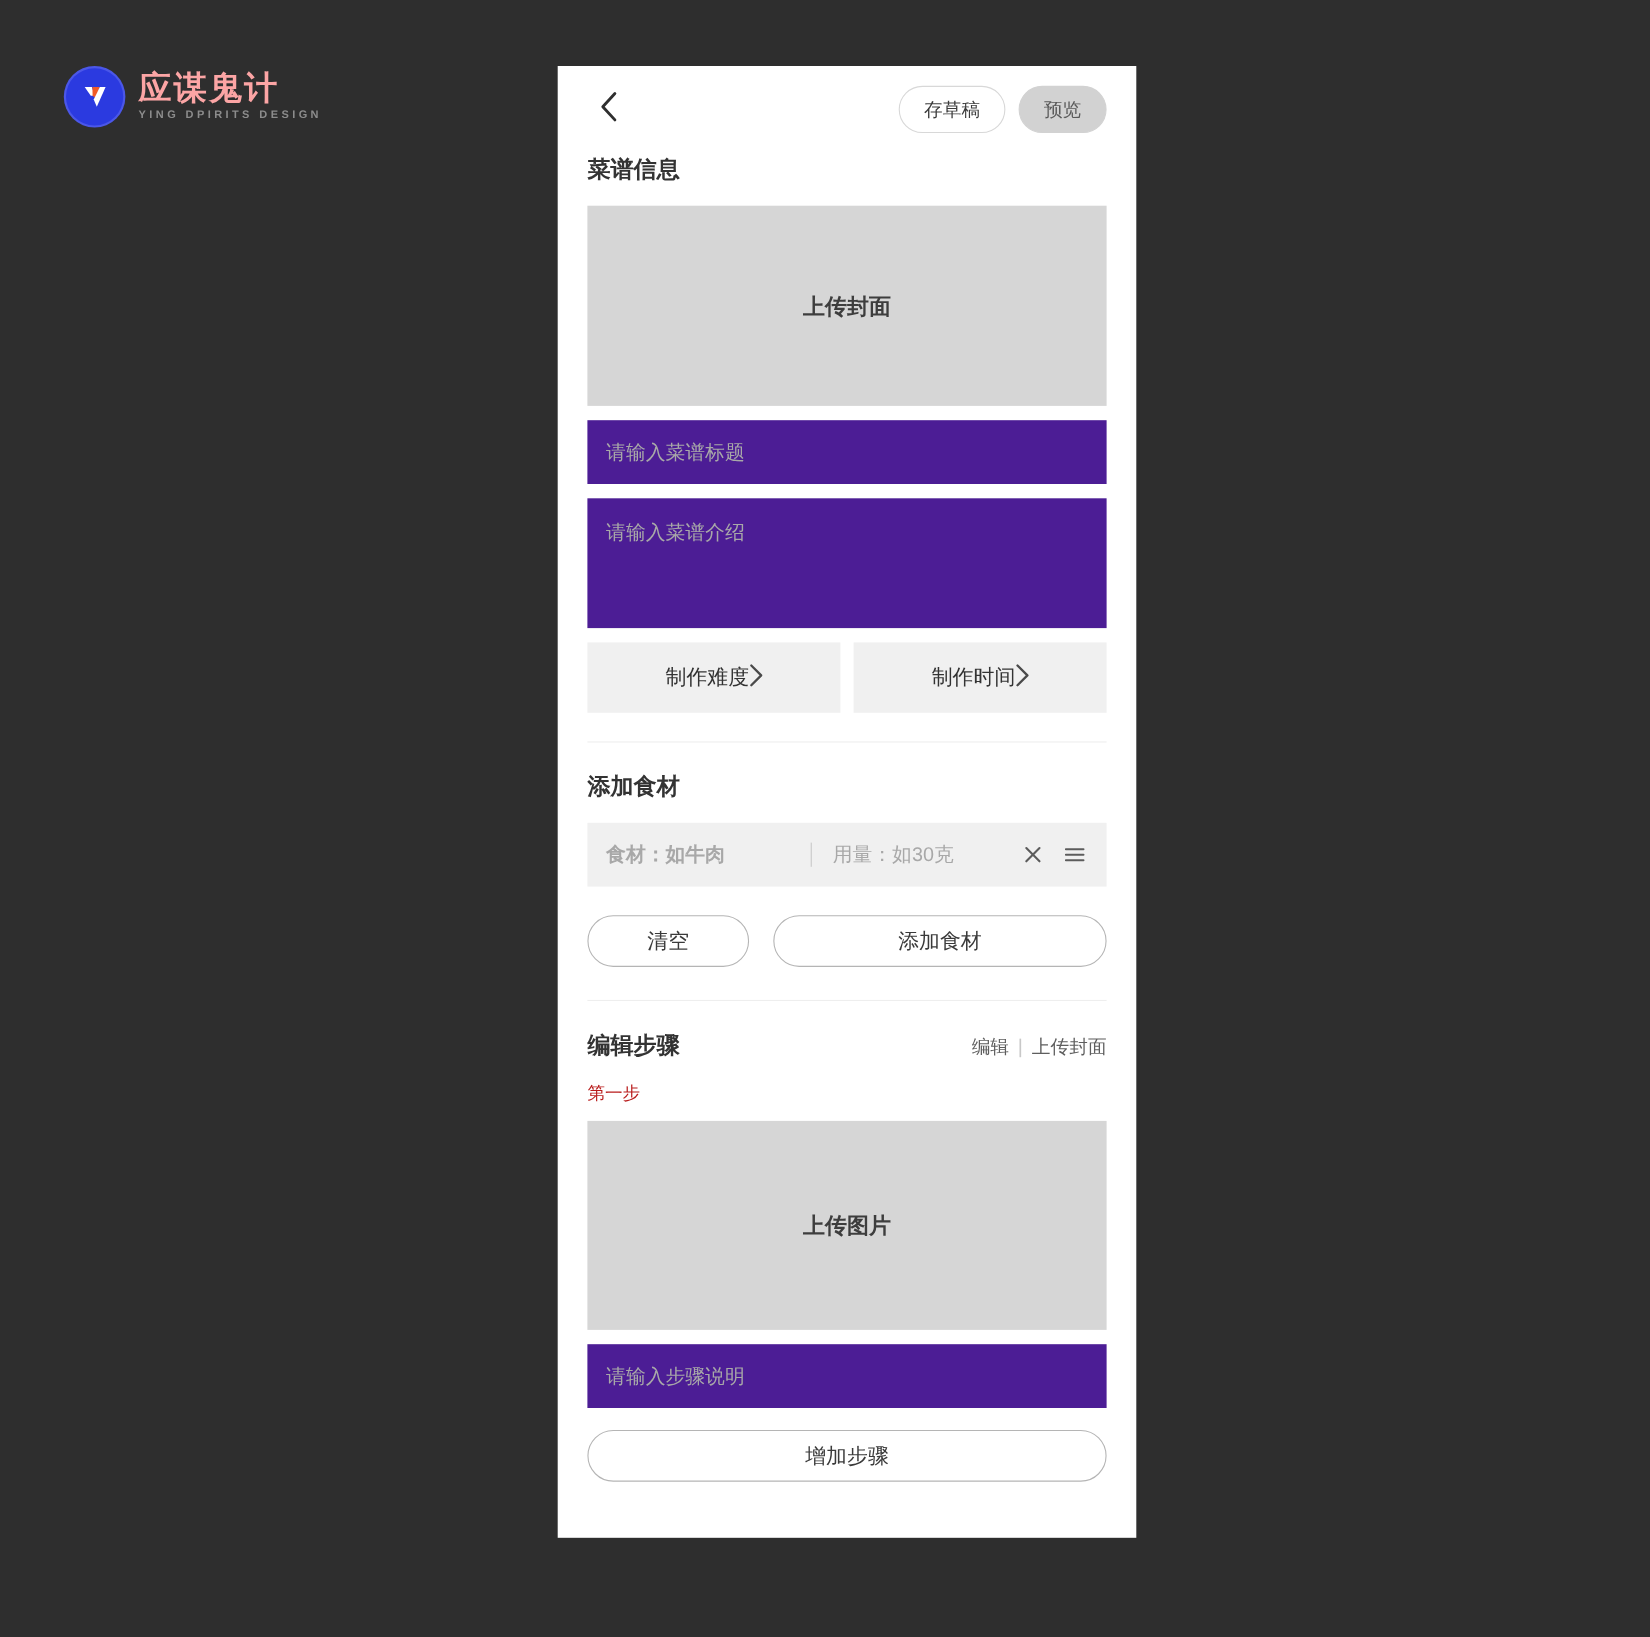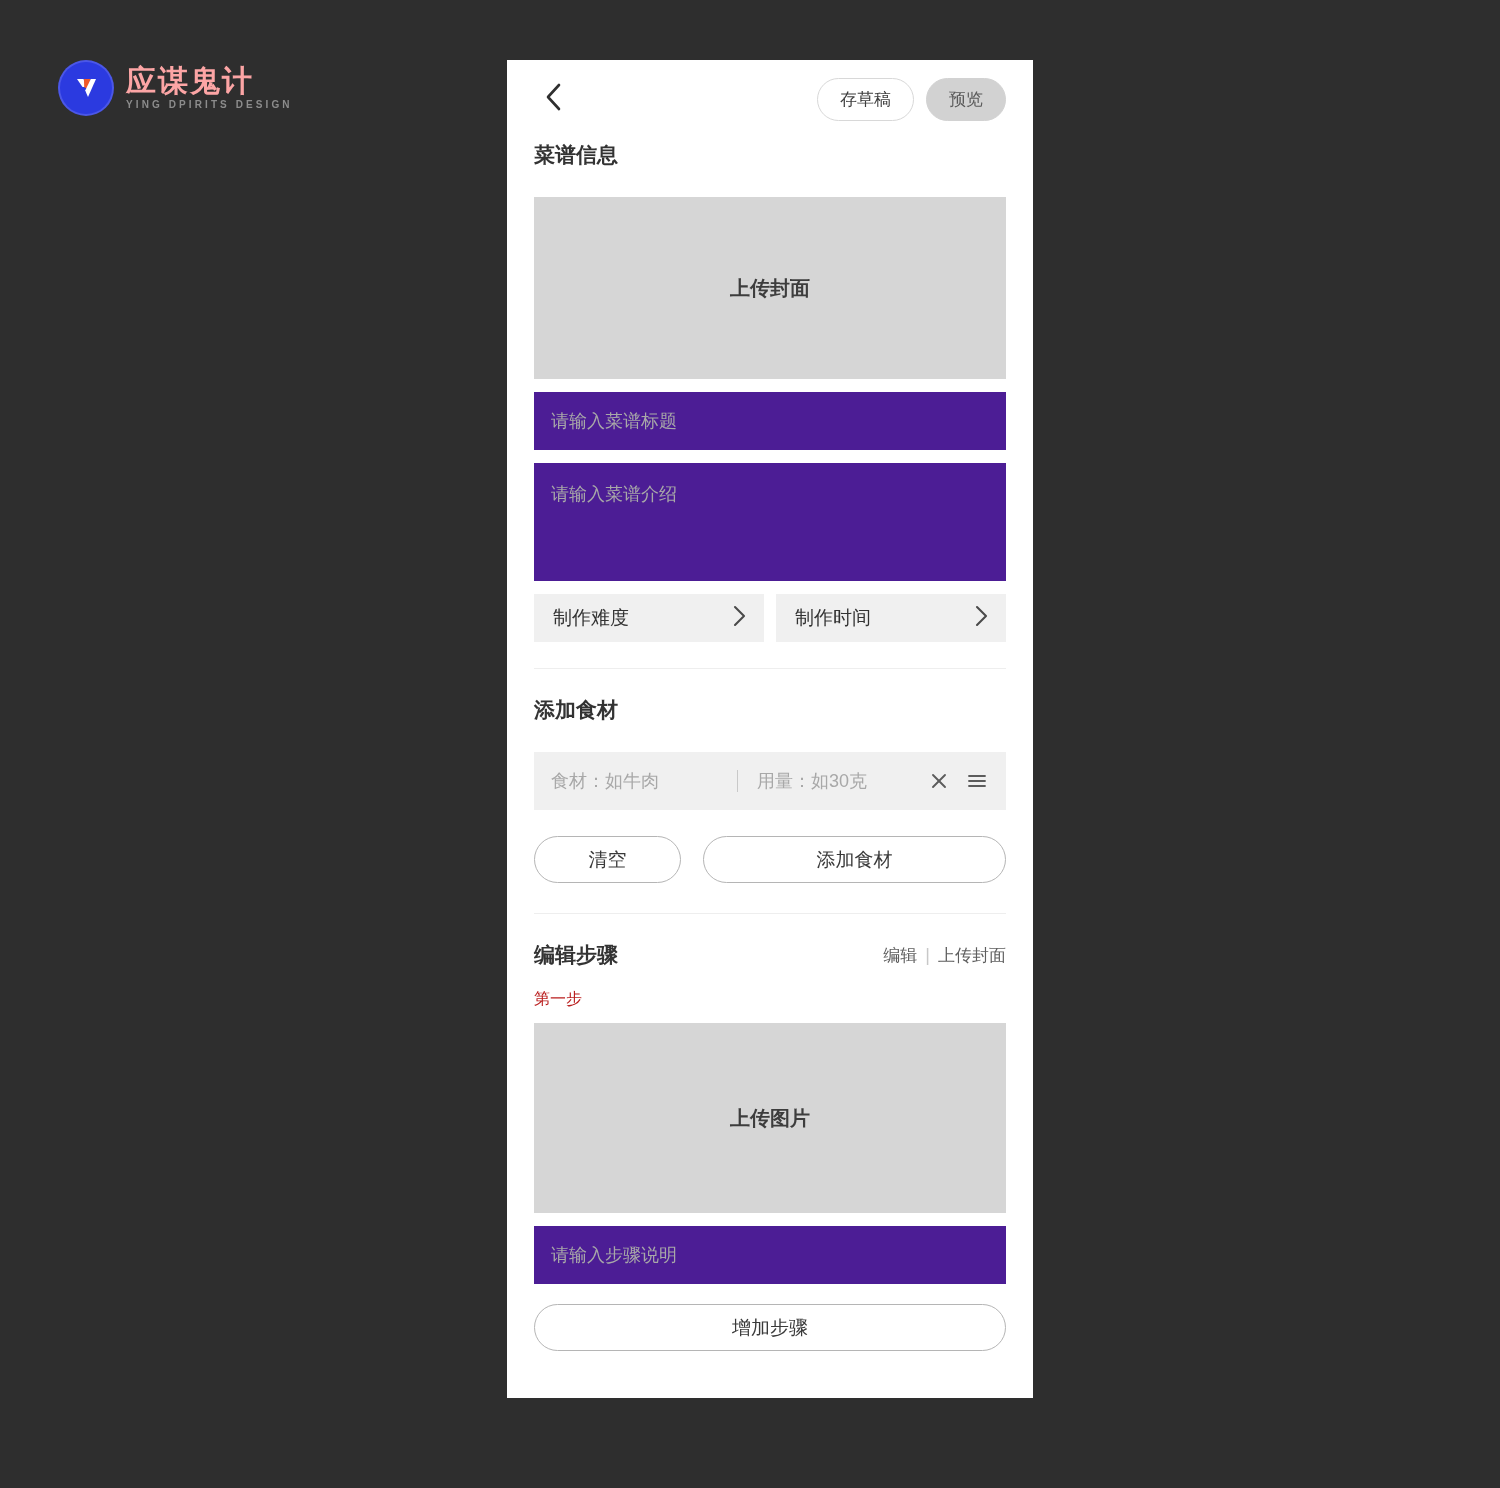--- a/index.html
+++ b/index.html
@@ -103,21 +103,21 @@
     color: #5a5a5a;
   }
 
   
   .section-head {
     font-size: 21px;
     font-weight: 700;
     color: #333333;
     line-height: 1;
     padding-top: 6px;
-    padding-bottom: 32px;
+    padding-bottom: 22px;
   }
   .section-head-row {
     display: flex;
     align-items: flex-end;
     justify-content: space-between;
     padding-top: 6px;
     padding-bottom: 12px;
   }
   .section-head-row .section-head { padding: 0; }
   .head-actions {
@@ -165,24 +165,24 @@
 
   
   .select-row {
     display: flex;
     gap: 12px;
     margin-top: 13px;
   }
   .select-box {
     flex: 1;
     background: #f0f0f0;
-    height: 48px;
-    display: flex;
-    align-items: center;
-    justify-content: space-between;
+    height: 64px;
+    display: flex;
+    align-items: center;
+    justify-content: center;
     padding: 0 18px 0 19px;
   }
   .select-label {
     font-size: 19px;
     color: #333333;
   }
 
   
   .divider {
     height: 1px;
@@ -197,20 +197,21 @@
     height: 58px;
     display: flex;
     align-items: center;
     padding: 0 14px 0 17px;
   }
   .ing-name {
     font-size: 18px;
     color: #a8a8a8;
     width: 186px;
     flex: none;
+    font-weight: bold;
   }
   .ing-divider {
     width: 1px;
     height: 22px;
     background: #c9c9c9;
     margin-right: 19px;
     flex: none;
   }
   .ing-amount {
     font-size: 18px;

